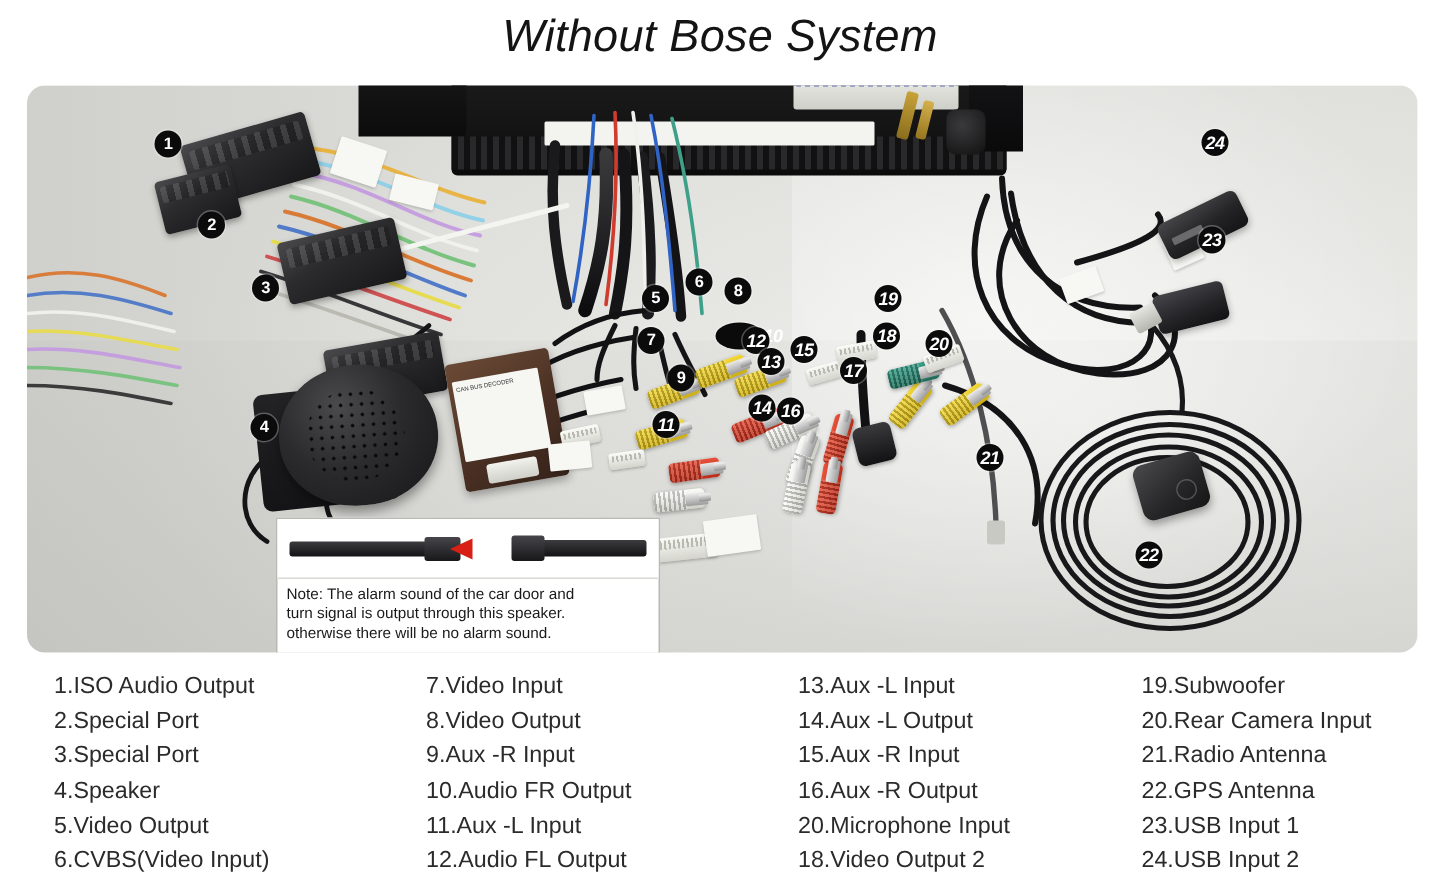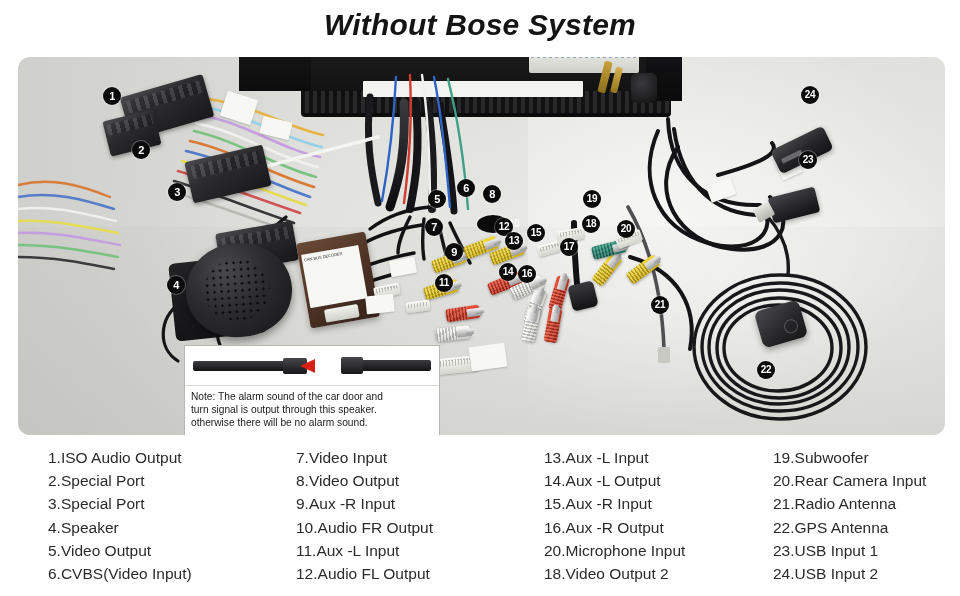--- a/index.html
+++ b/index.html
@@ -21,21 +21,21 @@
   }
 
   
   .title {
     position: absolute;
     top: 8px;
     left: 0;
     width: 960px;
     text-align: center;
     font-size: 30px;
-    font-weight: bold;
+    font-weight: normal;
     font-style: italic;
     letter-spacing: 0.2px;
     color: #141414;
     font-family: "Liberation Sans", sans-serif;
   }
 
   
   .photo {
     position: absolute;
     left: 18px;
@@ -246,21 +246,21 @@
     width:18px; height:18px; border-radius:50%;
     background:#0b0b0b;
     color:#ffffff;
     font-size:11px; font-weight:bold;
     line-height:18px; text-align:center;
     font-family:"Liberation Sans", sans-serif;
     letter-spacing:-0.4px;
     box-shadow:0 0 0 1px rgba(255,255,255,.28);
     z-index: 40;
   }
-  .callout.sm { font-size:10px; }
+  .callout.sm { font-size:12px;font-style:italic; }
 
   
   .notebox{
     position:absolute;
     left:166px; top:288px;
     width:256px; height:102px;
     background:#ffffff;
     border:1px solid #b9b9b4;
     z-index:45;
   }
@@ -298,21 +298,21 @@
     padding:4px 6px 3px 6px;
     font-size:10.2px;
     line-height:13.2px;
     color:#1a1a1a;
     font-family:"Liberation Sans", sans-serif;
   }
 
   
   .legend{
     position:absolute;
-    left:16px; top:446px;
+    left:4px; top:446px;
     width:764px; height:150px;
   }
   .legend-col{
     position:absolute;
     top:0;
   }
   .legend-col.c1 { left: 32px; }
   .legend-col.c2 { left: 280px; }
   .legend-col.c3 { left: 528px; }
   .legend-col.c4 { left: 757px; }

